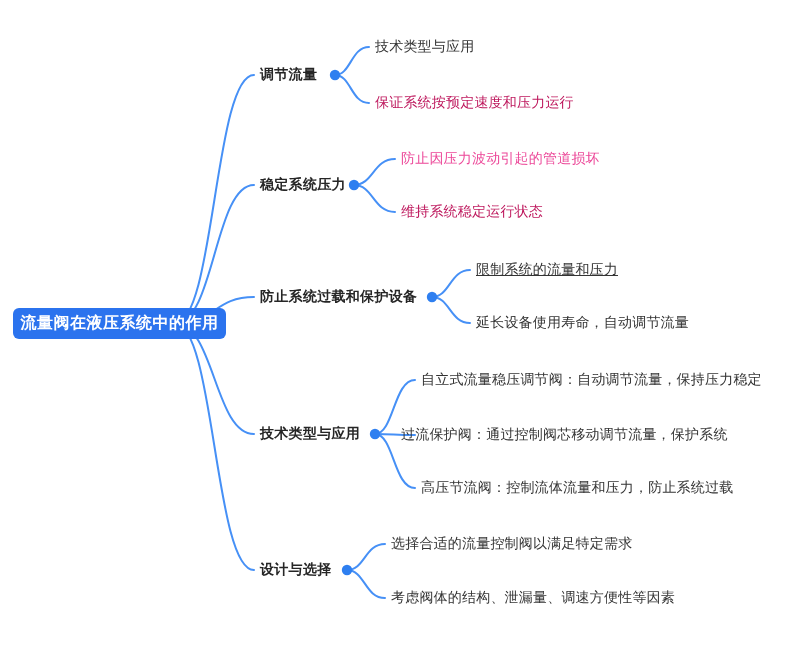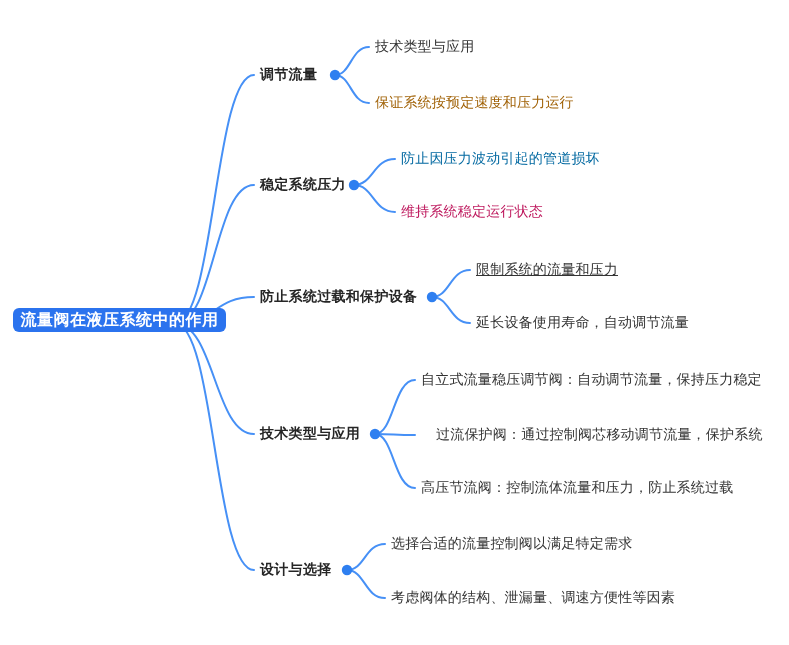--- a/index.html
+++ b/index.html
@@ -33,33 +33,33 @@
       <path d="M 375 434 C 393.8 434, 393.8 380, 415 380" fill="none" stroke="#4690F6" stroke-width="2" stroke-linecap="round"></path>
       <path d="M 375 434 C 393.8 434, 393.8 435, 415 435" fill="none" stroke="#4690F6" stroke-width="2" stroke-linecap="round"></path>
       <path d="M 375 434 C 393.8 434, 393.8 488, 415 488" fill="none" stroke="#4690F6" stroke-width="2" stroke-linecap="round"></path>
       <circle cx="375" cy="434" r="5.2" fill="#2E7FF0"></circle>
       <path d="M 175 323.5 C 214.5 323.5, 214.5 570, 254 570" fill="none" stroke="#4690F6" stroke-width="2" stroke-linecap="round"></path>
       <path d="M 347 570 C 364.86 570, 364.86 544, 385 544" fill="none" stroke="#4690F6" stroke-width="2" stroke-linecap="round"></path>
       <path d="M 347 570 C 364.86 570, 364.86 598, 385 598" fill="none" stroke="#4690F6" stroke-width="2" stroke-linecap="round"></path>
       <circle cx="347" cy="570" r="5.2" fill="#2E7FF0"></circle>
     </svg>
   <div id="nodes">
-    <div class="root-node" id="root-node" style="left: 13px; top: 308px; width: 213px; height: 24px; background: rgb(43, 115, 238); color: rgb(255, 255, 255); justify-content: center;">
+    <div class="root-node" id="root-node" style="left: 13px; top: 308px; width: 213px; height: 31px; background: rgb(43, 115, 238); color: rgb(255, 255, 255); justify-content: center;">
       <span>流量阀在液压系统中的作用</span>
     </div>
   <div class="child-label" style="left: 375px; top: 47px; color: rgb(51, 51, 51);">技术类型与应用</div>
-      <div class="child-label" style="left: 375px; top: 103px; color: #a16207; text-align: right;">保证系统按预定速度和压力运行</div>
+      <div class="child-label" style="left: 375px; top: 103px; color: #be185d; text-align: right;">保证系统按预定速度和压力运行</div>
       <div class="branch-label" style="left: 260px; top: 75px; color: rgb(38, 38, 38);">调节流量</div>
-      <div class="child-label" style="left: 401px; top: 159px; color: #0369a1;">防止因压力波动引起的管道损坏</div>
+      <div class="child-label" style="left: 401px; top: 159px; color: #ec4899;">防止因压力波动引起的管道损坏</div>
       <div class="child-label" style="left: 401px; top: 212px; color: #be185d;">维持系统稳定运行状态</div>
       <div class="branch-label" style="left: 260px; top: 185px; color: rgb(38, 38, 38);">稳定系统压力</div>
       <div class="child-label" style="left: 476px; top: 270px; color: rgb(51, 51, 51); text-decoration: underline;">限制系统的流量和压力</div>
       <div class="child-label" style="left: 476px; top: 323px; color: rgb(51, 51, 51);">延长设备使用寿命，自动调节流量</div>
       <div class="branch-label" style="left: 260px; top: 297px; color: rgb(38, 38, 38);">防止系统过载和保护设备</div>
       <div class="child-label" style="left: 421px; top: 380px; color: rgb(51, 51, 51);">自立式流量稳压调节阀：自动调节流量，保持压力稳定</div>
-      <div class="child-label" style="left: 436px; top: 435px; color: rgb(51, 51, 51); font-family: Liberation Mono, monospace;">过流保护阀：通过控制阀芯移动调节流量，保护系统</div>
+      <div class="child-label" style="left: 401px; top: 435px; color: rgb(51, 51, 51); font-family: Liberation Mono, monospace;">过流保护阀：通过控制阀芯移动调节流量，保护系统</div>
       <div class="child-label" style="left: 421px; top: 488px; color: rgb(51, 51, 51);">高压节流阀：控制流体流量和压力，防止系统过载</div>
       <div class="branch-label" style="left: 260px; top: 434px; color: rgb(38, 38, 38);">技术类型与应用</div>
       <div class="child-label" style="left: 391px; top: 544px; color: rgb(51, 51, 51);">选择合适的流量控制阀以满足特定需求</div>
       <div class="child-label" style="left: 391px; top: 598px; color: rgb(51, 51, 51); text-align: right;">考虑阀体的结构、泄漏量、调速方便性等因素</div>
       <div class="branch-label" style="left: 260px; top: 570px; color: rgb(38, 38, 38);">设计与选择</div>
     </div>
 </div>
 
 </body></html>

